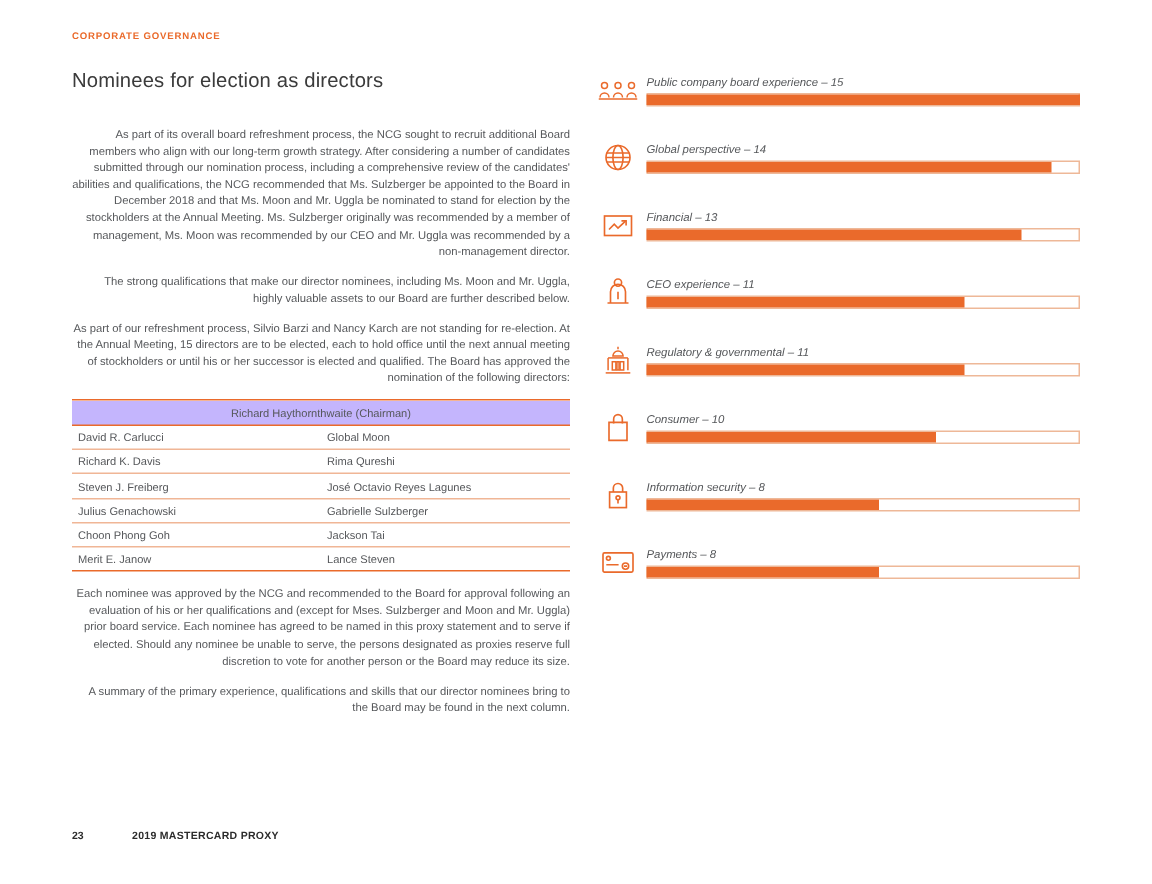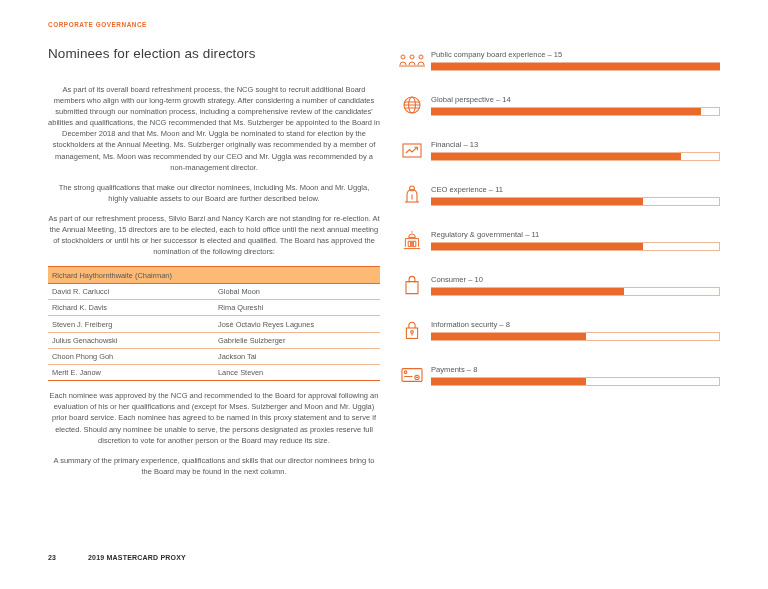--- a/index.html
+++ b/index.html
@@ -53,21 +53,21 @@
     color: #3b3b3b;
     margin: 0 0 23px 0;
     letter-spacing: 0.1px;
   }
 
   p.body {
     font-size: 7.5px;
     line-height: 11.1px;
     margin: 0 0 9px 0;
     color: #55575a;
-    text-align: center;
+    text-align: right;
   }
   p.body:last-child { margin-bottom: 0; }
 
   
   .nominee-table {
     width: 100%;
     border-collapse: collapse;
     margin: 4px 0 9px 0;
     table-layout: fixed;
   }
@@ -76,35 +76,36 @@
     font-size: 7.4px;
     font-weight: normal;
     color: #55575a;
     padding: 3.1px 4px 3.1px 4px;
     border-bottom: 0.7px solid #f0b696;
     text-align: left;
     white-space: nowrap;
     overflow: hidden;
   }
   .nominee-table thead th {
-    text-align: left;
-    background: #fdba74;
+    text-align: center;
+    background: #c4b5fd;
     border-top: 0.9px solid #ea6a2b;
     border-bottom: 0.9px solid #ea6a2b;
     padding: 3.4px 4px;
   }
   .nominee-table tbody tr:last-child td {
     border-bottom: 0.9px solid #ea6a2b;
   }
   .nominee-table td.cell-left { width: 52%; }
   .nominee-table td.cell-right { width: 48%; }
 
   
   .skill-list {
     display: block;
+    font-style: italic;
   }
   .skill-row {
     position: relative;
     height: 45px;
   }
   .skill-icon {
     position: absolute;
     left: 0;
     top: 0;
     width: 28px;

